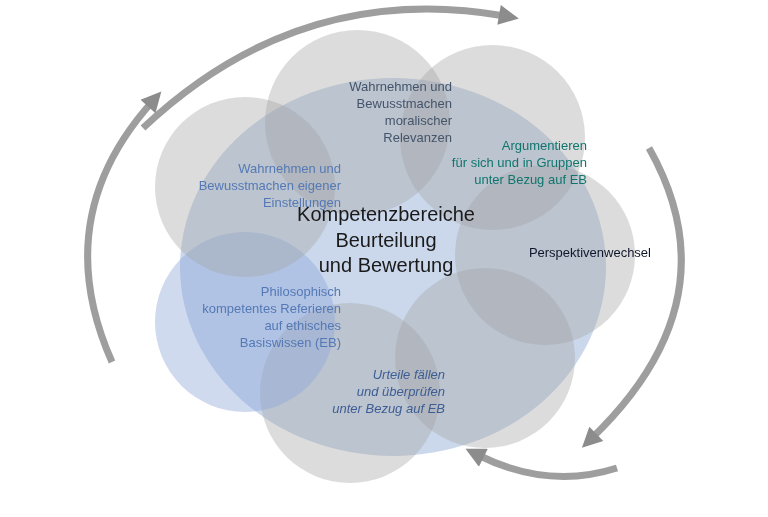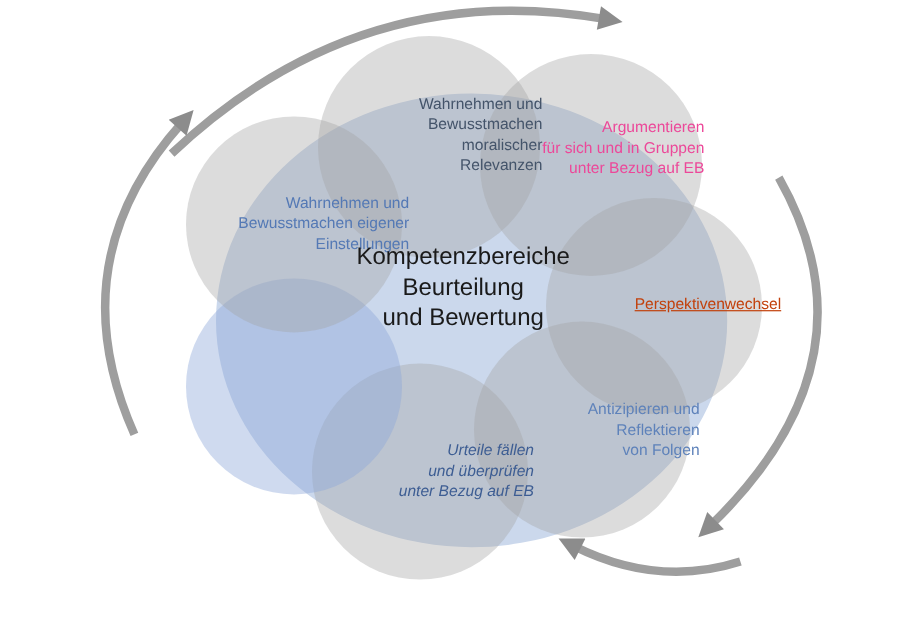--- a/index.html
+++ b/index.html
@@ -103,30 +103,31 @@
     <path d="M 143,128 Q 300,-20 505,16" fill="none" stroke="#9e9e9e" stroke-width="7" marker-end="url(#ah)"></path>
     <path d="M 649,148 Q 735,300 592,438" fill="none" stroke="#9e9e9e" stroke-width="7" marker-end="url(#ah)"></path>
     <path d="M 617,468 Q 548,490 478,455" fill="none" stroke="#9e9e9e" stroke-width="7" marker-end="url(#ah)"></path>
     <path d="M 112,362 Q 48,218 152,102" fill="none" stroke="#9e9e9e" stroke-width="7" marker-end="url(#ah)"></path>
   </svg>
 
   <div class="label l1" style="color: rgb(68, 84, 106);">Wahrnehmen und
 Bewusstmachen
 moralischer
 Relevanzen</div>
-  <div class="label l2" style="color: #ec4899;">Argumentieren
+  <div class="label l2" style="color: #0f766e; margin-top: 40px;">Argumentieren
 für sich und in Gruppen
 unter Bezug auf EB</div>
-  <div class="label l3" style="color: #c2410c; text-decoration: underline;">Perspektivenwechsel</div>
-  <div class="label l4" style="color: rgb(94, 130, 186);">Antizipieren und
-Reflektieren
-von Folgen</div>
+  <div class="label l3" style="color: #0f172a;">Perspektivenwechsel</div>
   <div class="label l5" style="color: rgb(61, 93, 147);">Urteile fällen
 und überprüfen
 unter Bezug auf EB</div>
+  <div class="label l6" style="color: rgb(84, 121, 181);">Philosophisch
+kompetentes Referieren
+auf ethisches
+Basiswissen (EB)</div>
   <div class="label l7" style="color: rgb(84, 121, 181);">Wahrnehmen und
 Bewusstmachen eigener
 Einstellungen</div>
 
   <div class="title" style="color: rgb(26, 26, 26);">Kompetenzbereiche
 Beurteilung
 und Bewertung</div>
 
 </div>
 

